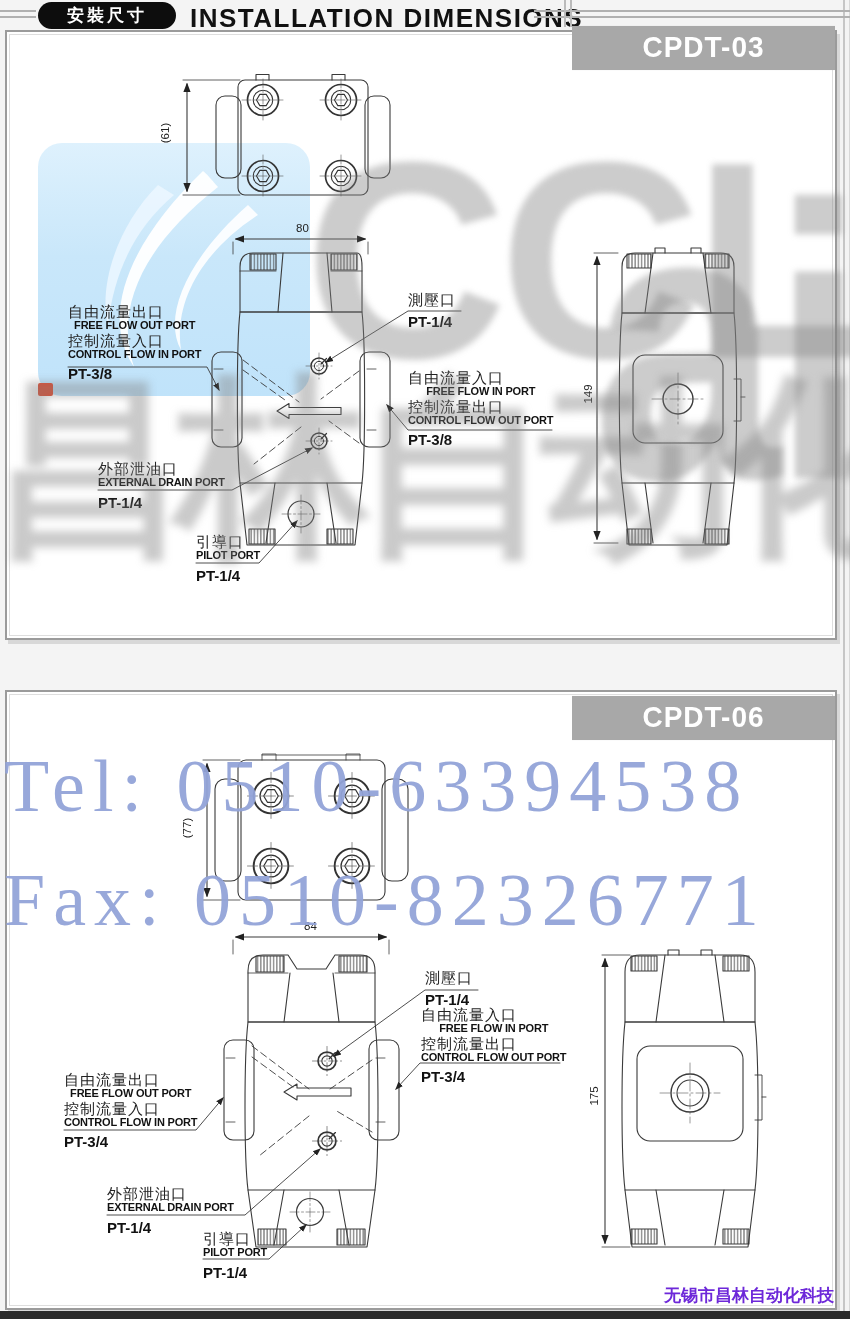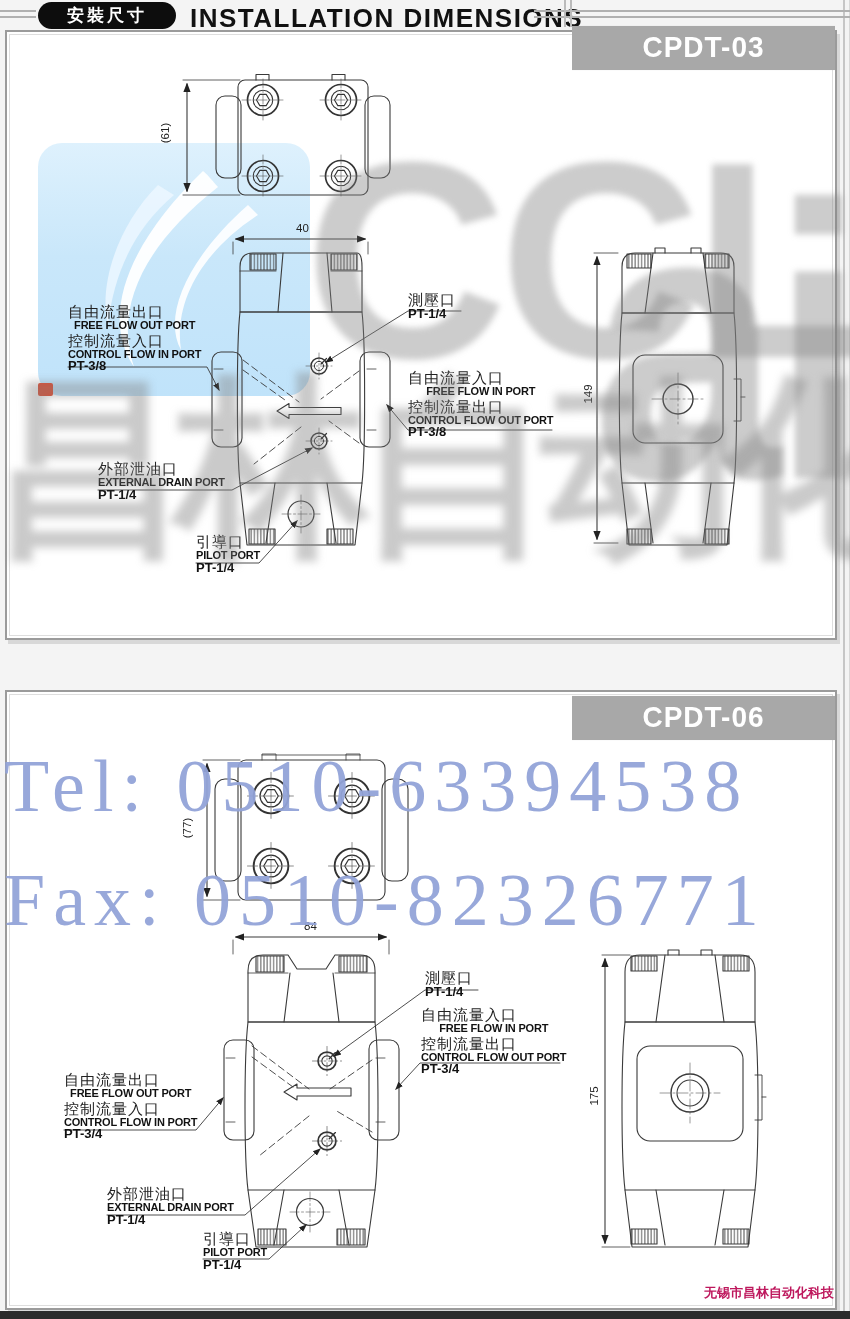--- a/index.html
+++ b/index.html
@@ -19,42 +19,42 @@
   #panel1{top:30px;height:606px;}
   #panel2{top:690px;height:616px;}
   .model-box{position:absolute;left:572px;width:263px;height:42px;background:#a8a8a8;color:#fff;
              display:flex;align-items:center;justify-content:center;font-weight:700;font-size:28px;
              letter-spacing:1px;z-index:3;transform:scaleY(1.05);}
   #model1{top:27px;} #model2{top:697px;}
   
   .lbl{position:absolute;z-index:3;}
   .cn{font-size:15px;line-height:17px;letter-spacing:1px;color:#222;white-space:nowrap;}
   .en{font-size:11px;line-height:11.5px;font-weight:700;letter-spacing:-0.2px;color:#111;white-space:nowrap;text-align:center;}
-  .pt{font-size:13px;line-height:12px;font-weight:700;color:#111;white-space:nowrap;}
+  .pt{font-size:15px;line-height:12px;font-weight:700;margin-top:8px;color:#111;white-space:nowrap;}
   .dimh{position:absolute;font-size:11.5px;z-index:3;text-align:center;color:#222;}
   .dimv{position:absolute;font-size:11.5px;z-index:3;text-align:center;transform:rotate(-90deg);color:#222;}
   
   svg.art{position:absolute;left:0;top:0;z-index:2;}
   
   .wm{position:absolute;pointer-events:none;white-space:nowrap;z-index:4;}
   .wm-ccl{left:305px;top:100px;font-size:280px;font-weight:700;letter-spacing:-8px;
           color:rgba(128,128,128,0.40);filter:blur(3px);}
   .wm-air{left:592px;top:118px;font-size:340px;font-weight:700;letter-spacing:-10px;
           color:rgba(128,128,128,0.40);filter:blur(3px);transform:scaleY(1.15);transform-origin:top left;}
   .wm-cn{left:-8px;top:338px;font-size:195px;font-weight:700;letter-spacing:-12px;
          color:rgba(128,128,128,0.42);filter:blur(4px);}
   .wm-tel{left:4px;top:744px;font-family:"Liberation Serif",serif;font-size:74px;letter-spacing:8px;
           color:rgba(146,163,216,0.95);filter:blur(0.4px);}
   .wm-fax{left:4px;top:858px;font-family:"Liberation Serif",serif;font-size:74px;letter-spacing:8px;
           color:rgba(146,163,216,0.95);filter:blur(0.4px);}
   .logo{position:absolute;left:38px;top:143px;width:272px;height:253px;border-radius:24px;z-index:1;
         background:linear-gradient(180deg,#def1fd 0%,#c9e7fa 45%,#c0e3fa 100%);}
   .logo-red{position:absolute;left:0;bottom:0;width:15px;height:13px;border-radius:2px;z-index:2;}
   
-  .company{position:absolute;right:16px;top:1284px;font-size:13px;font-weight:700;color:#be185d;z-index:5;}
+  .company{position:absolute;right:16px;top:1284px;font-size:17px;font-weight:700;color:#6d28d9;z-index:5;}
   .bottom-strip{position:absolute;left:0;top:1311px;width:850px;height:8px;background:#2b2b2b;z-index:6;}
 </style>
 </head>
 <body>
 
 <div class="page">
 
   <div class="h-line" style="left:0;top:10px;width:36px;"></div>
   <div class="badge">
     <span>安裝尺寸</span>
@@ -231,21 +231,21 @@
         <path d="M478 990 H425 L334 1056" marker-end="url(#ar)"></path>
         <path d="M560 1063 H420 L396 1089" marker-end="url(#ar)"></path>
         <path d="M64 1130 H196 L223 1098" marker-end="url(#ar)"></path>
         <path d="M107 1215 H245 L320 1149" marker-end="url(#ar)"></path>
         <path d="M203 1259 H269 L306 1225" marker-end="url(#ar)"></path>
       </g>
     </g>
   </svg>
 
   <div class="dimv" style="left:148px;top:127px;width:34px;">(61)</div>
-  <div class="dimh" style="left:275px;top:222px;width:55px;">40</div>
+  <div class="dimh" style="left:275px;top:222px;width:55px;">80</div>
   <div class="dimv" style="left:568px;top:388px;width:40px;">149</div>
 
   <div class="lbl" style="left:408px;top:291px;">
     <div class="cn">測壓口</div>
     <div class="pt">PT-1/4</div>
   </div>
   <div class="lbl" style="left:68px;top:303px;">
     <div class="cn">自由流量出口</div>
     <div class="en">FREE FLOW OUT PORT</div>
     <div class="cn">控制流量入口</div>

